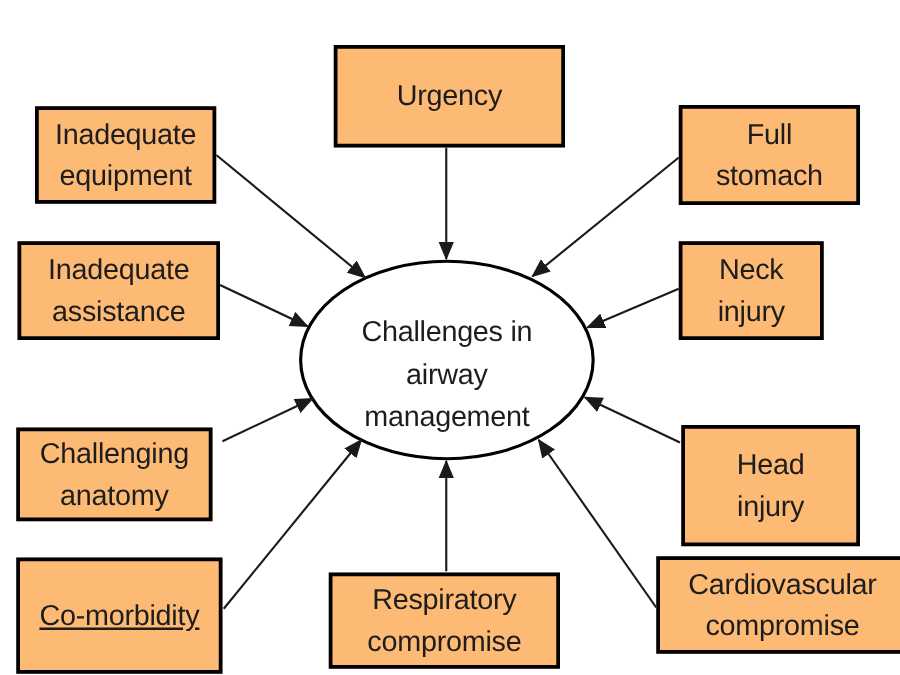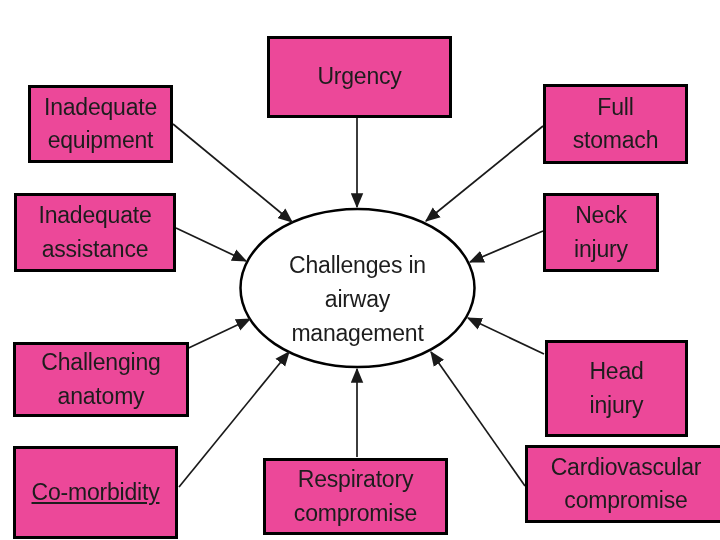--- a/index.html
+++ b/index.html
@@ -13,21 +13,21 @@
   }
   .arrow-layer {
     position: absolute;
     left: 0; top: 0;
     width: 720px; height: 540px;
   }
   .node {
     position: absolute;
     box-sizing: border-box;
     border: 3px solid #000000;
-    background: #ec4899;
+    background: #fdba74;
     display: flex;
     align-items: center;
     justify-content: center;
     text-align: center;
     font-size: 23px;
     line-height: 1.45;
     color: #1d1d1d;
     white-space: pre-line;
     letter-spacing: -0.2px;
   }
@@ -40,21 +40,21 @@
     font-size: 23px;
     line-height: 1.47;
     color: #1d1d1d;
     white-space: pre-line;
     letter-spacing: -0.2px;
   }
   
   .n-urgency        { left:267px; top:36px;  width:185px; height:82px; }
   .n-inad-equip     { left:28px;  top:85px;  width:145px; height:78px; }
   .n-inad-assist    { left:14px;  top:193px; width:162px; height:79px; }
-  .n-chal-anat      { left:13px;  top:342px; width:176px; height:75px; }
+  .n-chal-anat      { left:13px;  top:342px; width:157px; height:75px; }
   .n-comorbidity    { left:13px;  top:446px; width:165px; height:93px;text-decoration:underline; }
   .n-resp-comp      { left:263px; top:458px; width:185px; height:77px; }
   .n-full-stomach   { left:543px; top:84px;  width:145px; height:80px; }
   .n-neck-injury    { left:543px; top:193px; width:116px; height:79px; }
   .n-head-injury    { left:545px; top:340px; width:143px; height:97px; }
   .n-cardio-comp    { left:525px; top:445px; width:202px; height:78px; }
 </style>
 </head>
 <body>
 

